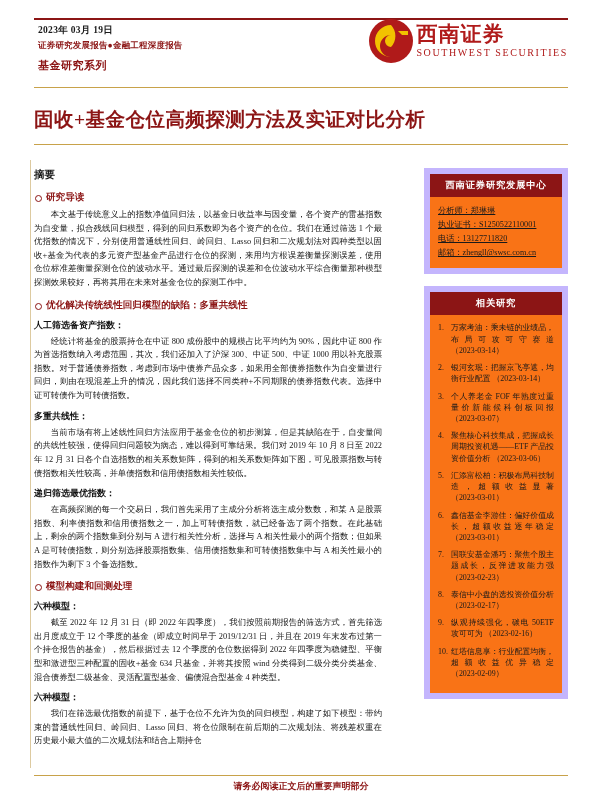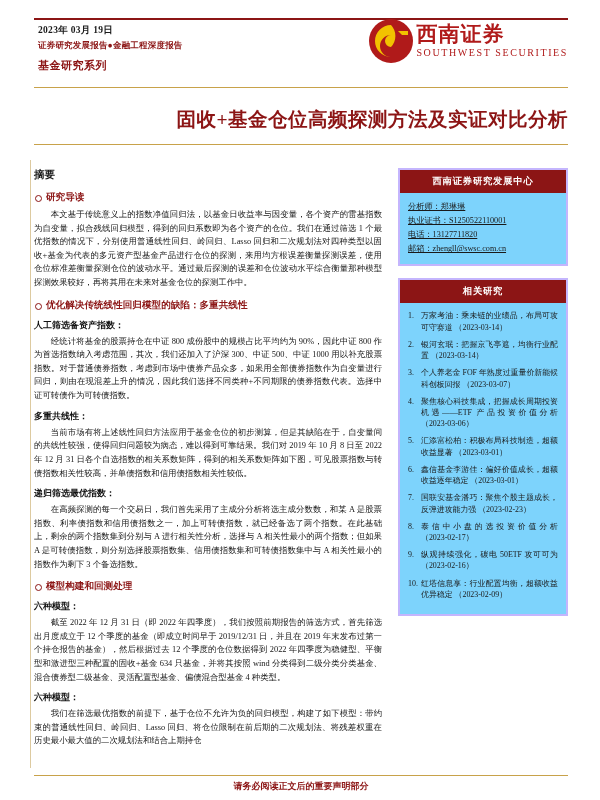--- a/index.html
+++ b/index.html
@@ -59,21 +59,21 @@
     margin-top: 3px; text-align: right;
   }
   .hdr-bottom-rule {
     position: absolute; left: 0; top: 69px; width: 534px; height: 1px;
     background: #c8a24a;
   }
 
   
   .doc-title {
     position: absolute; left: 34px; top: 106px; width: 534px;
-    text-align: right;
+    text-align: left;
     font-size: 19.5px; font-weight: bold; color: #8c1515;
     letter-spacing: .5px;
   }
   .title-rule {
     position: absolute; left: 34px; top: 144px; width: 534px; height: 1px;
     background: #c8a24a;
   }
 
   
   .left-col {
@@ -100,23 +100,24 @@
     margin: 0 0 6px 0; text-indent: 16.8px;
     color: #161616;
   }
   .para.lead { }
   .sub-head {
     font-size: 9px; font-weight: bold; color: #111; margin: 7px 0 3px 0;
   }
 
   
   .box {
-    border: 2px solid #c4b5fd;
+    border: 6px solid #c4b5fd;
     margin-bottom: 12px;
-    background: #7dd3fc;
+    background: #f97316;
+    margin-left: 26px;
   }
   .box-title {
     background: #8c1515; color: #fff;
     font-size: 9.3px; font-weight: bold;
     text-align: center; padding: 5px 0 5px 0;
     letter-spacing: .8px;
   }
   .box-body { padding: 7px 8px 8px 8px; }
   .kv { font-size: 8.2px; line-height: 1.72; color: #1a1a1a; text-decoration: underline; }
   .rel-list { list-style: none; margin: 0; padding: 0; }

